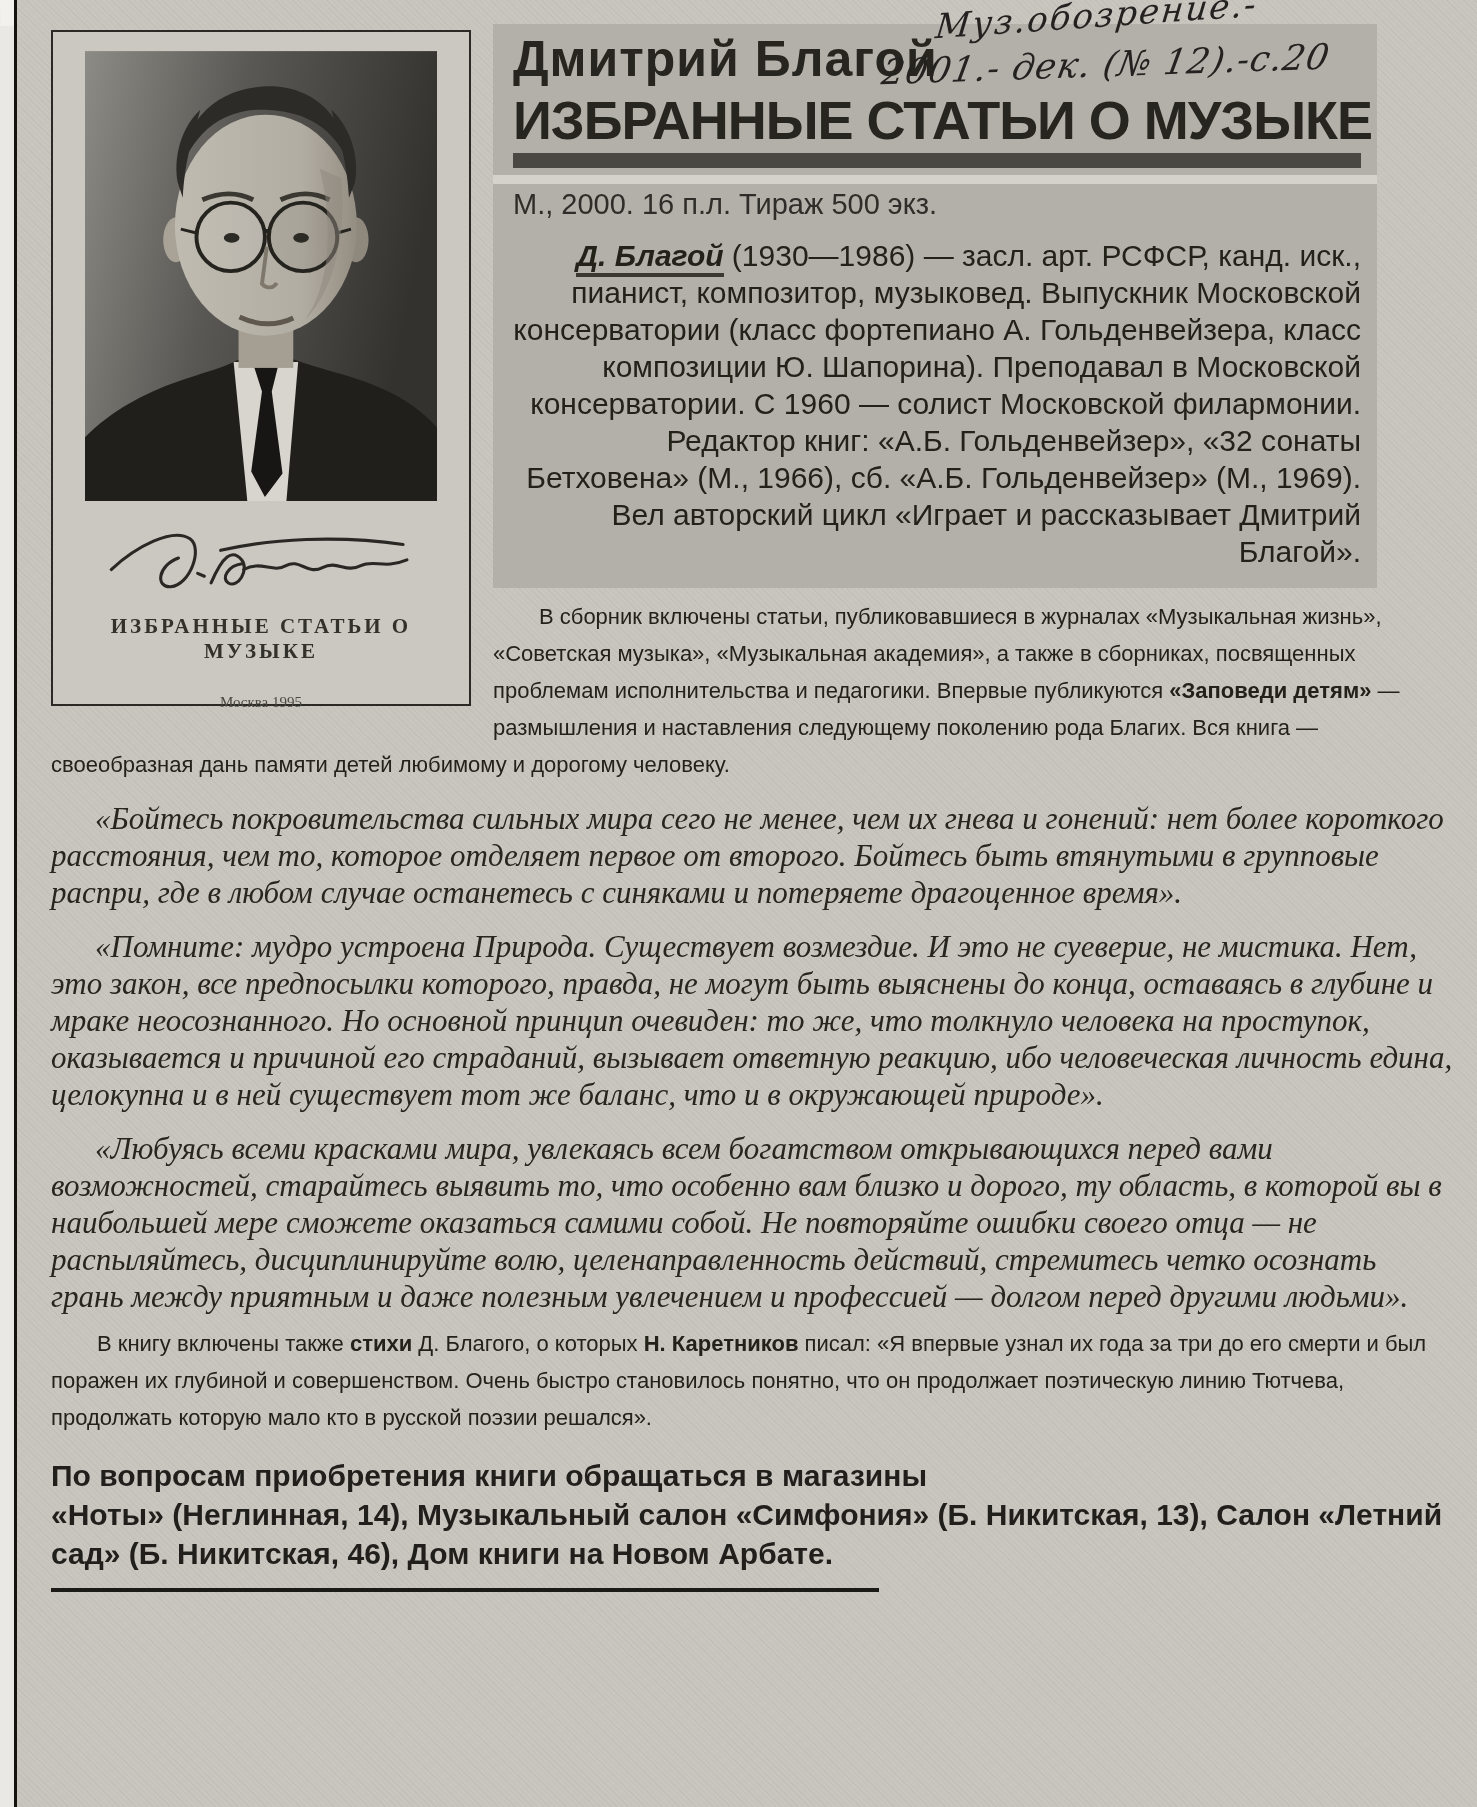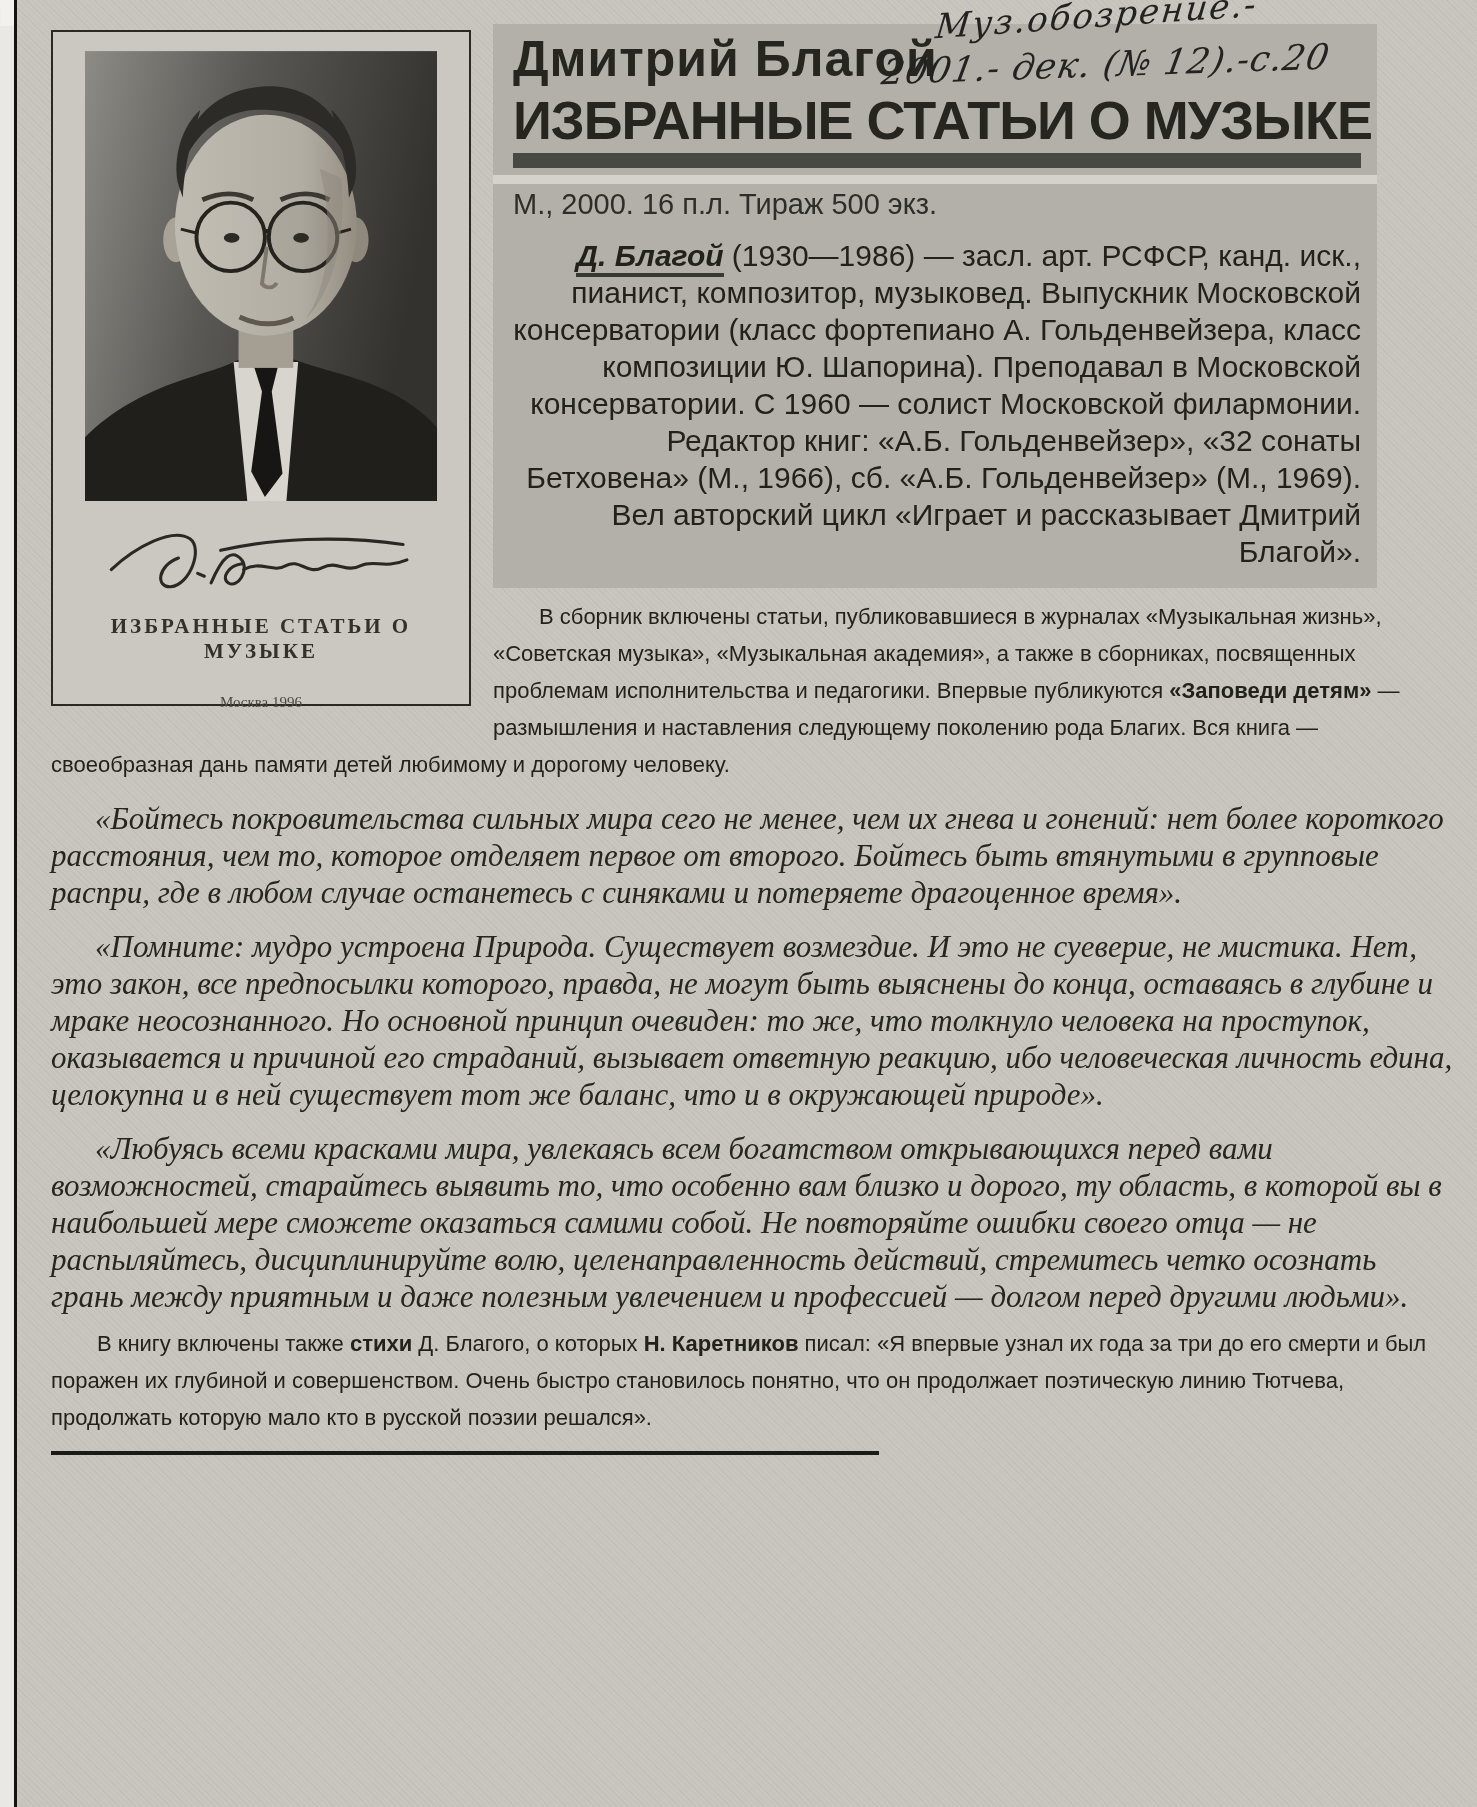--- a/index.html
+++ b/index.html
@@ -102,39 +102,43 @@
         <g stroke="#2a2824" stroke-width="3.2" fill="none" stroke-linecap="round">
           <path d="M14,62 C40,38 78,18 96,30 C110,40 96,78 76,80 C60,81 62,58 84,50"></path>
           <path d="M104,66 l7,3"></path>
           <path d="M118,76 C130,48 140,40 150,52 C158,62 146,82 136,76 C128,71 136,58 150,56"></path>
           <path d="M152,62 C170,52 182,66 196,58 C210,50 218,68 234,60 C250,52 258,66 274,58 C288,51 298,62 322,52"></path>
           <path d="M128,42 C180,30 250,26 318,36"></path>
         </g>
       </svg>
 
       <div class="cover-caption">ИЗБРАННЫЕ СТАТЬИ О МУЗЫКЕ</div>
-      <div class="cover-imprint">Москва 1996</div>
+      <div class="cover-imprint">Москва 1995</div>
     </div>
 
     <div class="panel">
       <div class="author">Дмитрий Благой</div>
       <div class="big-title">ИЗБРАННЫЕ СТАТЬИ О МУЗЫКЕ</div>
       <div class="title-bar"></div>
       <div class="white-strip"></div>
       <div class="publine">М., 2000. 16 п.л. Тираж 500 экз.</div>
       <div class="bio"><span class="bio-name">Д. Благой</span><span> (1930—1986) — засл. арт. РСФСР, канд. иск., пианист, композитор, музыковед. Выпускник Московской консерватории (класс фортепиано А. Гольденвейзера, класс композиции Ю. Шапорина). Преподавал в Московской консерватории. С 1960 — солист Московской филармонии. Редактор книг: «А.Б. Гольденвейзер», «32 сонаты Бетховена» (М., 1966), сб. «А.Б. Гольденвейзер» (М., 1969). Вел авторский цикл «Играет и рассказывает Дмитрий Благой».</span></div>
     </div>
 
     <p class="para"><span>В сборник включены статьи, публиковавшиеся в журналах «Музыкальная жизнь», «Советская музыка», «Музыкальная академия», а также в сборниках, посвященных проблемам исполнительства и педагогики. Впервые публикуются </span><span class="b">«Заповеди детям»</span><span> — размышления и наставления следующему поколению рода Благих. Вся книга — своеобразная дань памяти детей любимому и дорогому человеку.</span></p>
 
     <p class="quote">«Бойтесь покровительства сильных мира сего не менее, чем их гнева и гонений: нет более короткого расстояния, чем то, которое отделяет первое от второго. Бойтесь быть втянутыми в групповые распри, где в любом случае останетесь с синяками и потеряете драгоценное время».</p>
     <p class="quote">«Помните: мудро устроена Природа. Существует возмездие. И это не суеверие, не мистика. Нет, это закон, все предпосылки которого, правда, не могут быть выяснены до конца, оставаясь в глубине и мраке неосознанного. Но основной принцип очевиден: то же, что толкнуло человека на проступок, оказывается и причиной его страданий, вызывает ответную реакцию, ибо человеческая личность едина, целокупна и в ней существует тот же баланс, что и в окружающей природе».</p>
     <p class="quote">«Любуясь всеми красками мира, увлекаясь всем богатством открывающихся перед вами возможностей, старайтесь выявить то, что особенно вам близко и дорого, ту область, в которой вы в наибольшей мере сможете оказаться самими собой. Не повторяйте ошибки своего отца — не распыляйтесь, дисциплинируйте волю, целенаправленность действий, стремитесь четко осознать грань между приятным и даже полезным увлечением и профессией — долгом перед другими людьми».</p>
 
     <p class="para poem-note"><span>В книгу включены также </span><span class="b">стихи</span><span> Д. Благого, о которых </span><span class="b">Н. Каретников</span><span> писал: «Я впервые узнал их года за три до его смерти и был поражен их глубиной и совершенством. Очень быстро становилось понятно, что он продолжает поэтическую линию Тютчева, продолжать которую мало кто в русской поэзии решался».</span></p>
 
+    <div class="footer">
+      <div>По вопросам приобретения книги обращаться в магазины</div>
+      <div>«Ноты» (Неглинная, 14), Музыкальный салон «Симфония» (Б. Никитская, 13), Салон «Летний сад» (Б. Никитская, 46), Дом книги на Новом Арбате.</div>
+    </div>
 
     <div class="rule"></div>
   </div>
 
   <div class="handnote l1">Муз.обозрение.-</div>
   <div class="handnote l2">2001.- дек. (№ 12).-с.20</div>
 </div>
 
 </body></html>

